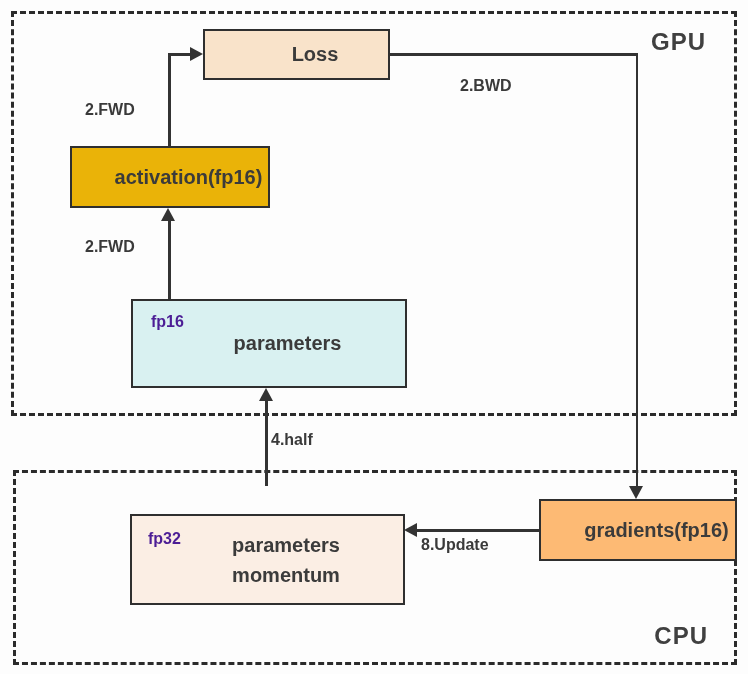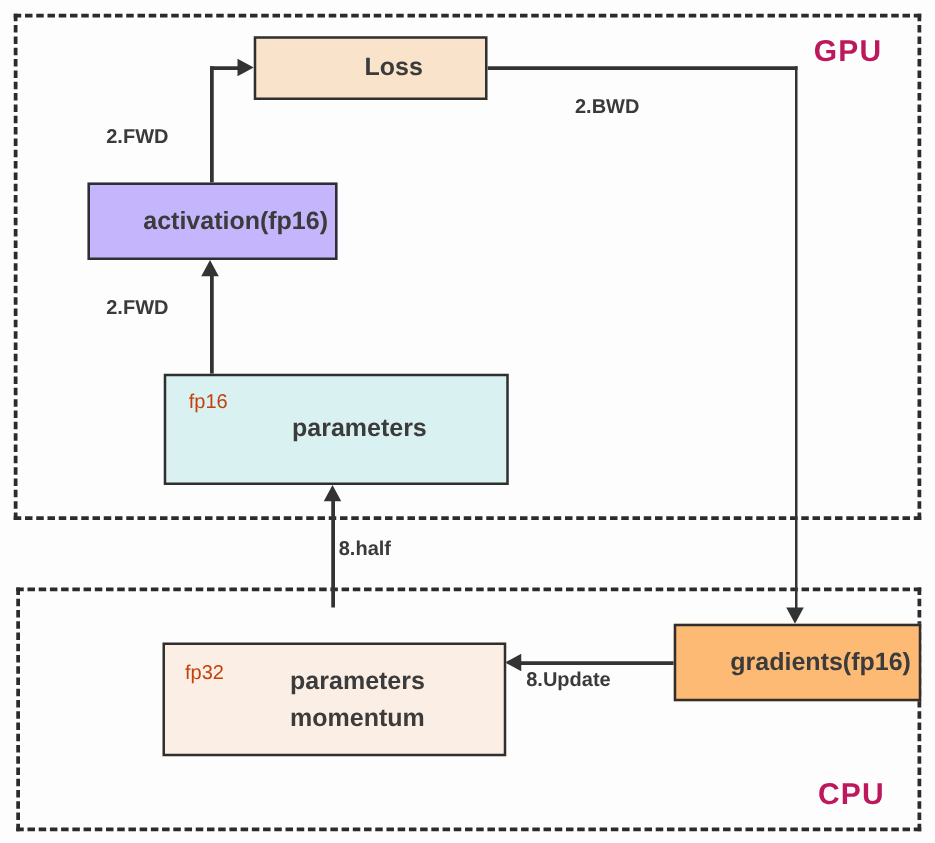--- a/index.html
+++ b/index.html
@@ -15,21 +15,21 @@
   
   .region{
     position:absolute;
     border:3px dashed #2b2b2b;
     box-sizing:border-box;
   }
   .region-gpu{left:11px;top:11px;width:726px;height:405px;}
   .region-cpu{left:13px;top:470px;width:724px;height:195px;}
   .region-label{
     position:absolute;
-    color:#be185d;
+    color:#404040;
     font-size:24px;
     font-weight:700;
     letter-spacing:1px;
   }
   .region-label-gpu{right:28px;top:14px;}
   .region-label-cpu{right:26px;bottom:12px;margin-top:24px;}
 
   
   .node{
     position:absolute;
@@ -37,30 +37,30 @@
     box-sizing:border-box;
     display:flex;
     align-items:center;
     justify-content:center;
     color:#3b3b3b;
     font-size:20px;
     font-weight:600;
     padding-left:37px;
   }
   .node-loss{left:203px;top:29px;width:187px;height:51px;background:#f9e3ca;}
-  .node-activation{left:70px;top:146px;width:200px;height:62px;background:#c4b5fd;}
+  .node-activation{left:70px;top:146px;width:200px;height:62px;background:#eab308;}
   .node-params16{left:131px;top:299px;width:276px;height:89px;background:#d9f1f1;}
   .node-params32{left:130px;top:514px;width:275px;height:91px;background:#fbeee4;flex-direction:column;line-height:30px;}
   .node-gradients{left:539px;top:499px;width:198px;height:62px;background:#fdba74;}
 
   .fp-tag{
     position:absolute;
-    color:#c2410c;
+    color:#4c1d95;
     font-size:16px;
-    font-weight:400;
+    font-weight:700;
   }
   .fp-tag-16{left:18px;top:12px;}
   .fp-tag-32{left:16px;top:8px;}
 
   
   .line{position:absolute;background:#333333;}
   .ah{position:absolute;width:0;height:0;}
   .ah-up{border-left:7px solid transparent;border-right:7px solid transparent;border-bottom:13px solid #333333;}
   .ah-down{border-left:7px solid transparent;border-right:7px solid transparent;border-top:13px solid #333333;}
   .ah-right{border-top:7px solid transparent;border-bottom:7px solid transparent;border-left:13px solid #333333;}
@@ -96,21 +96,21 @@
   <div class="ah ah-right" style="left:190px;top:47px;"></div>
   <div class="edge-label" style="left:85px;top:101px;">2.FWD</div>
 
   <div class="line" style="left:390px;top:53px;width:248px;height:2.5px;"></div>
   <div class="line" style="left:635.5px;top:53px;width:2.5px;height:434px;"></div>
   <div class="ah ah-down" style="left:629px;top:486px;"></div>
   <div class="edge-label" style="left:460px;top:77px;">2.BWD</div>
 
   <div class="line" style="left:265px;top:398px;width:2.5px;height:88px;"></div>
   <div class="ah ah-up" style="left:259px;top:388px;"></div>
-  <div class="edge-label" style="left:271px;top:431px;">8.half</div>
+  <div class="edge-label" style="left:271px;top:431px;">4.half</div>
 
   <div class="line" style="left:416px;top:529px;width:123px;height:2.5px;"></div>
   <div class="ah ah-left" style="left:404px;top:523px;"></div>
   <div class="edge-label" style="left:421px;top:536px;">8.Update</div>
 
   <div class="node node-loss">
     <span>Loss</span>
   </div>
 
   <div class="node node-activation">

